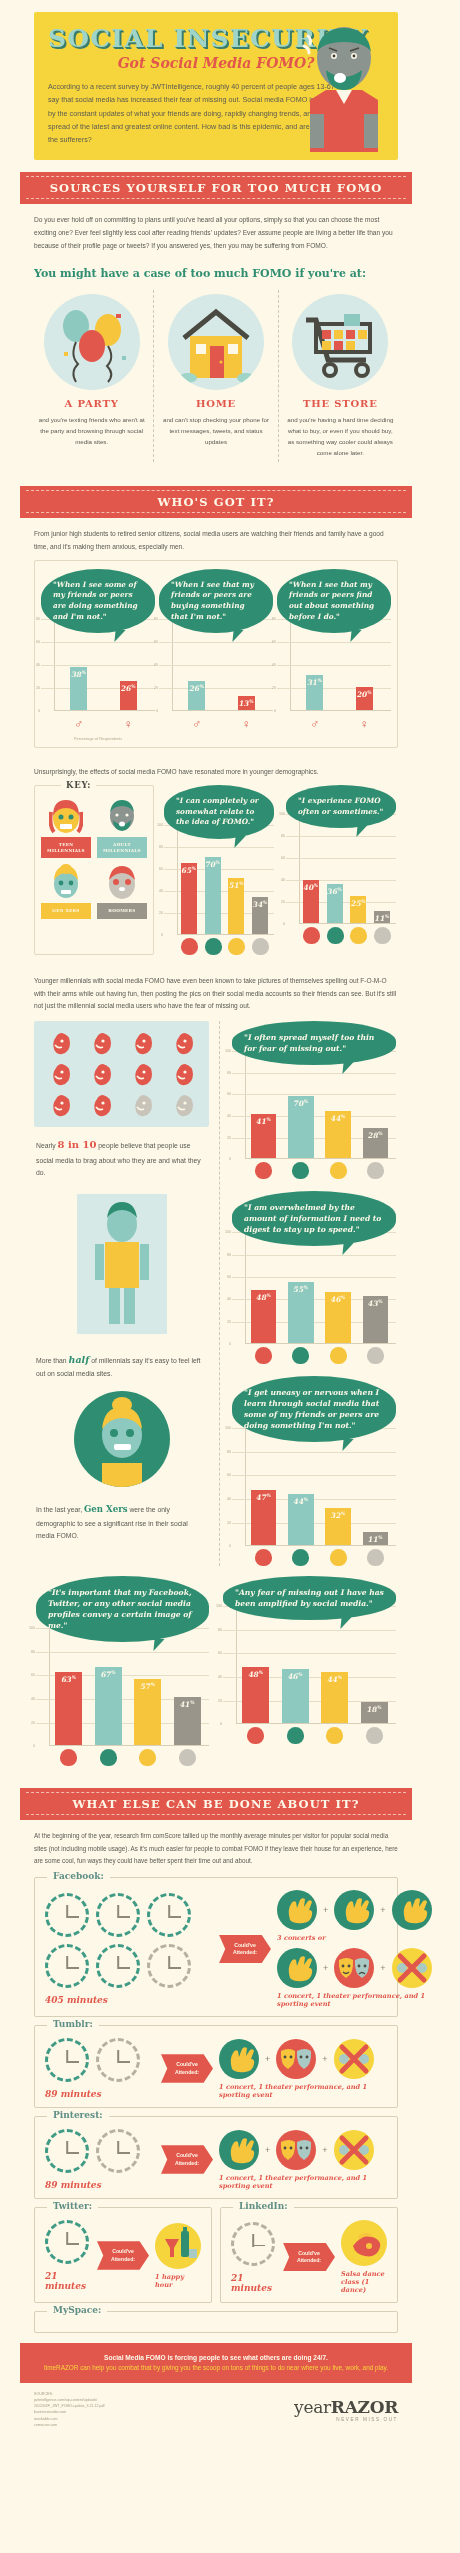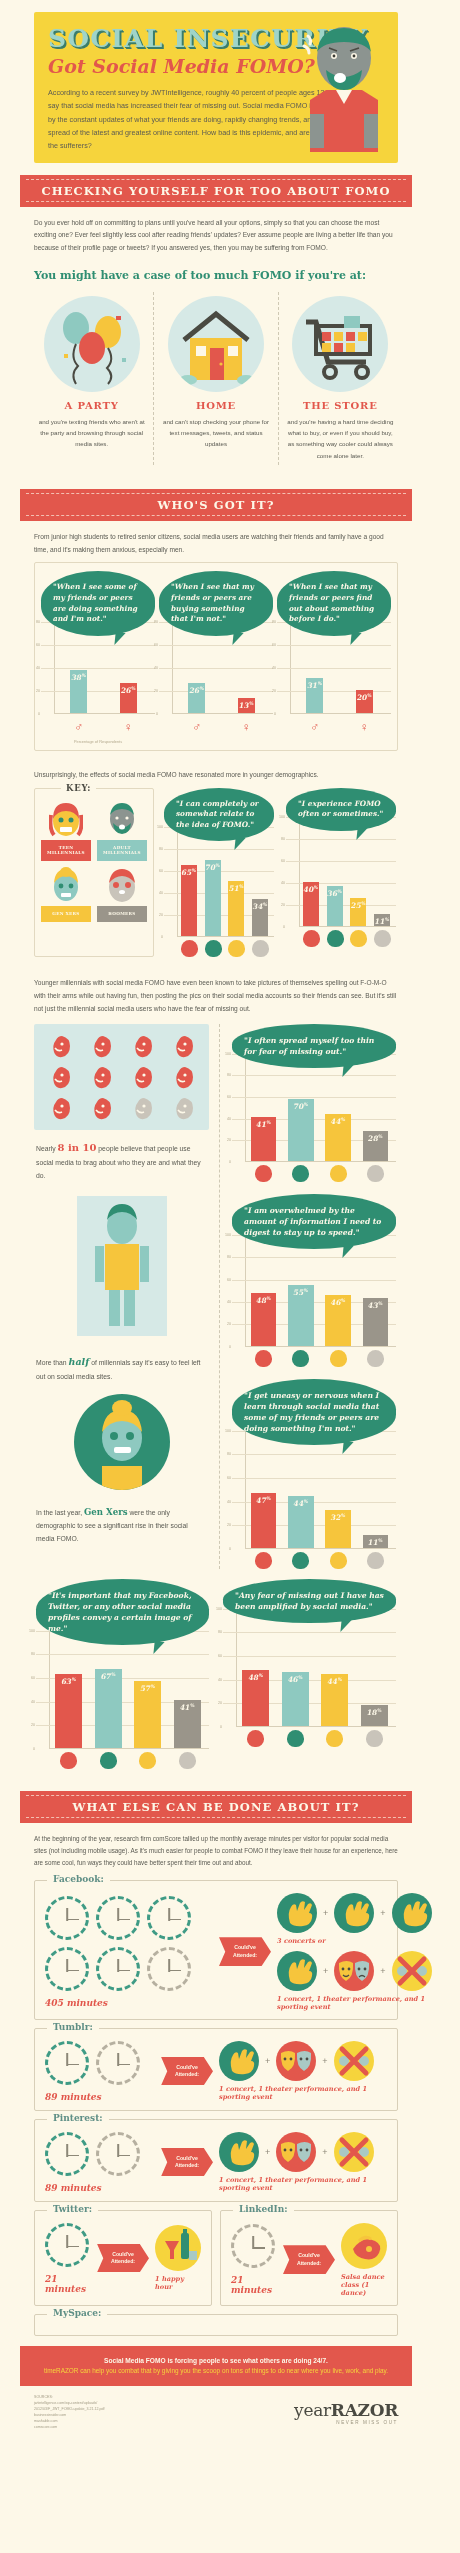--- a/index.html
+++ b/index.html
@@ -32,23 +32,24 @@
     letter-spacing: 1.2px;
     color: #9fd4c8;
     text-shadow: 1px 1px 0 #3b7d6b, 2px 2px 0 #3b7d6b;
     line-height: 1;
     margin-bottom: 4px;
   }
   .hero-sub {
     font-family: "DejaVu Serif", serif;
     font-style: italic;
     font-weight: bold;
-    font-size: 19px;
+    font-size: 14px;
     color: #e2574c;
     margin-bottom: 9px;
+    text-align: center;
   }
   .hero-body {
     font-size: 7.2px;
     line-height: 1.85;
     color: #5c5b52;
     width: 300px;
   }
   .hero-guy {
     position: absolute;
     right: 6px; top: 6px;
@@ -334,21 +335,21 @@
         <path d="M33 30 l8 3 M54 33 l9 -3" stroke="#4a4a42" stroke-width="1.6" fill="none"></path>
         <path d="M12 18 q4 4 2 8 M8 28 q5 2 5 7" stroke="#fdf8e8" stroke-width="3" fill="none" stroke-linecap="round"></path>
         <path d="M30 72 h36 l16 10 v52 h-68 v-52z" fill="#e2574c"></path>
         <path d="M40 72 l8 14 l8 -14 z" fill="#fdf8e8"></path>
         <rect x="14" y="96" width="14" height="34" fill="#8c9490"></rect>
         <rect x="68" y="96" width="14" height="34" fill="#8c9490"></rect>
       </svg>
     </div>
   </div>
 
-  <div class="banner">CHECKING YOURSELF FOR TOO ABOUT FOMO</div>
+  <div class="banner">SOURCES YOURSELF FOR TOO MUCH FOMO</div>
   <div class="intro">Do you ever hold off on committing to plans until you've heard all your options, simply so that you can choose the most exciting one? Ever feel slightly less cool after reading friends' updates? Ever assume people are living a better life than you because of their profile page or tweets? If you answered yes, then you may be suffering from FOMO.</div>
   <div class="lead">You might have a case of too much FOMO if you're at:</div>
 
   <div class="three">
     <div class="col">
       <div class="circ">
         <svg viewBox="0 0 96 96" width="96" height="96">
           <ellipse cx="32" cy="32" rx="13" ry="16" fill="#8ec9c0"></ellipse>
           <ellipse cx="64" cy="36" rx="13" ry="16" fill="#f6c53c"></ellipse>
           <ellipse cx="48" cy="52" rx="13" ry="16" fill="#e2574c"></ellipse>

